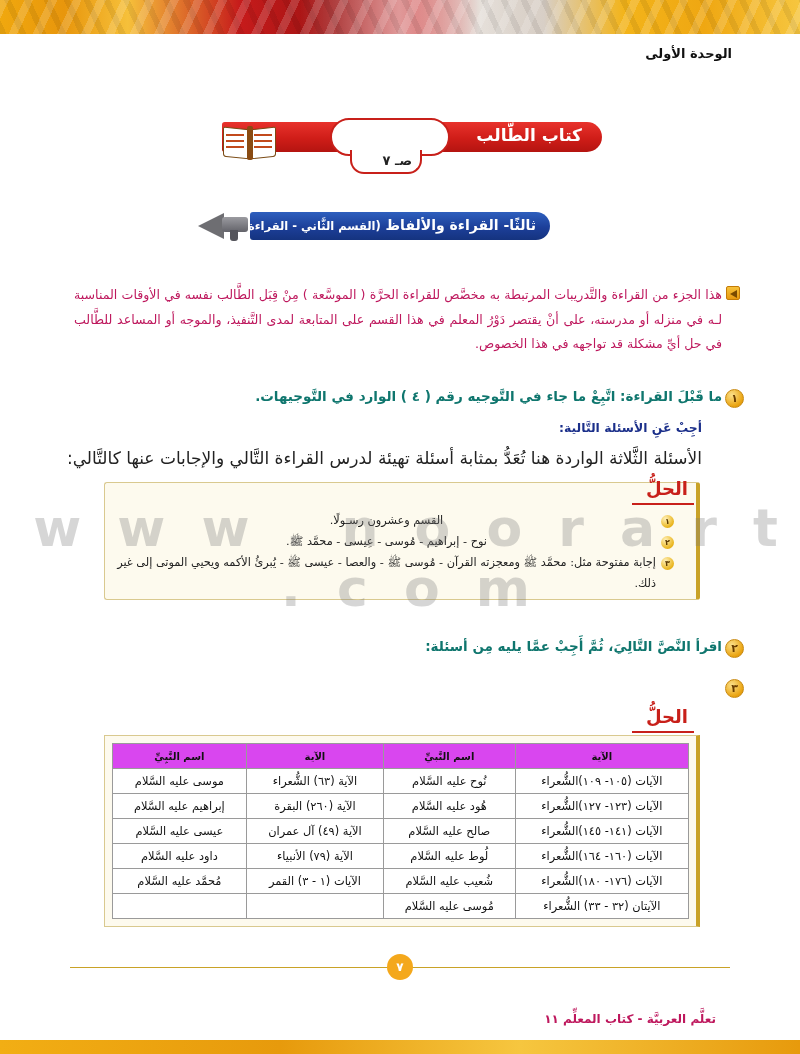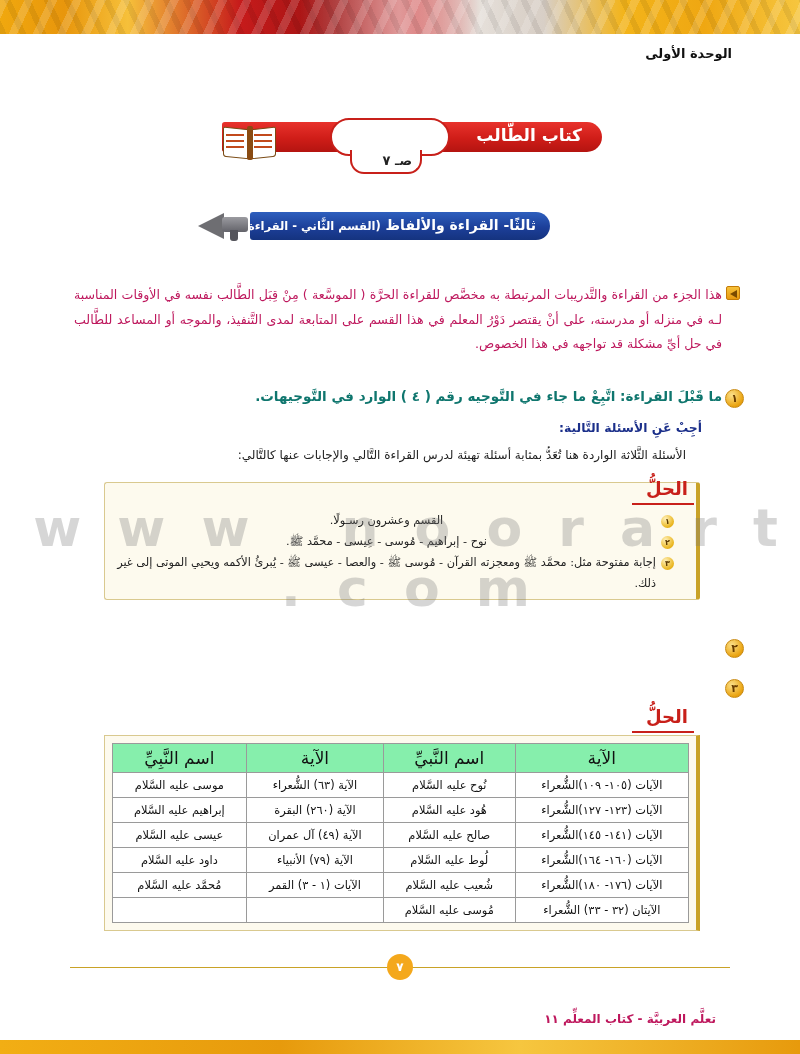--- a/index.html
+++ b/index.html
@@ -160,21 +160,21 @@
     background: radial-gradient(circle at 35% 30%, #fbe08a, #eaa30f 70%, #c9820a);
     border: 1px solid #c98a10;
     color: #6a3d00; font-size: 11px; font-weight: bold;
     text-align: center; line-height: 18px;
   }
   .sub-line {
     position: absolute; right: 98px; font-size: 12.4px;
     font-weight: bold; color: #1b2f8a;
   }
   .sub-line2 {
-    position: absolute; right: 114px; font-size: 12px;
+    position: absolute; right: 98px; font-size: 17px;
     color: #222;
     margin-left: 8px;
   }
 
   
   .ans-box {
     position: absolute;
     background: #fdfaee;
     border: 1px solid #d9c98f;
     border-right: 4px solid #c9a227;
@@ -228,21 +228,21 @@
     font-size: 11.4px;
   }
   table.verses th, table.verses td {
     border: 1px solid #9a9a9a;
     padding: 4px 5px;
     text-align: center;
     height: 25px;
     color: #111;
   }
   table.verses th {
-    font-weight: normal; background: #86efac; font-size: 17px;
+    font-weight: bold; background: #d946ef; font-size: 10px;
   }
 
   
   .foot-rule {
     position: absolute; bottom: 86px; left: 70px; width: 660px;
     height: 1px; background: #c9a227;
   }
   .page-circle {
     position: absolute; bottom: 74px; left: 50%; transform: translateX(-50%);
     width: 26px; height: 26px; border-radius: 50%;
@@ -326,20 +326,21 @@
         <span>إجابة مفتوحة مثل: محمَّد ﷺ ومعجزته القرآن - مُوسى ﷺ - والعصا - عيسى ﷺ - يُبرئُ الأكمه ويحيي الموتى إلى غير ذلك.</span>
       </div>
     </div>
   </div>
   <div class="ans-tag" style="top:478px; right:112px;">الحلُّ</div>
   <div class="ans-tag-underline" style="top:503px; right:106px; width:62px;"></div>
 
   <div class="watermark">w w w . n o o r a r t . c o m</div>
 
   <div class="num-badge" style="top:639px; right:56px;">٢</div>
+  <div class="q1" style="top:638px;">اقرأ النَّصَّ التَّالِيَ، ثُمَّ أَجِبْ عمَّا يليه مِن أسئلة:</div>
 
   <div class="num-badge" style="top:679px; right:56px;">٣</div>
 
   <div class="ans-tag" style="top:706px; right:112px;">الحلُّ</div>
   <div class="ans-tag-underline" style="top:731px; right:106px; width:62px;"></div>
 
   <div class="tbl-wrap">
     <table class="verses">
       <thead>
         <tr>

